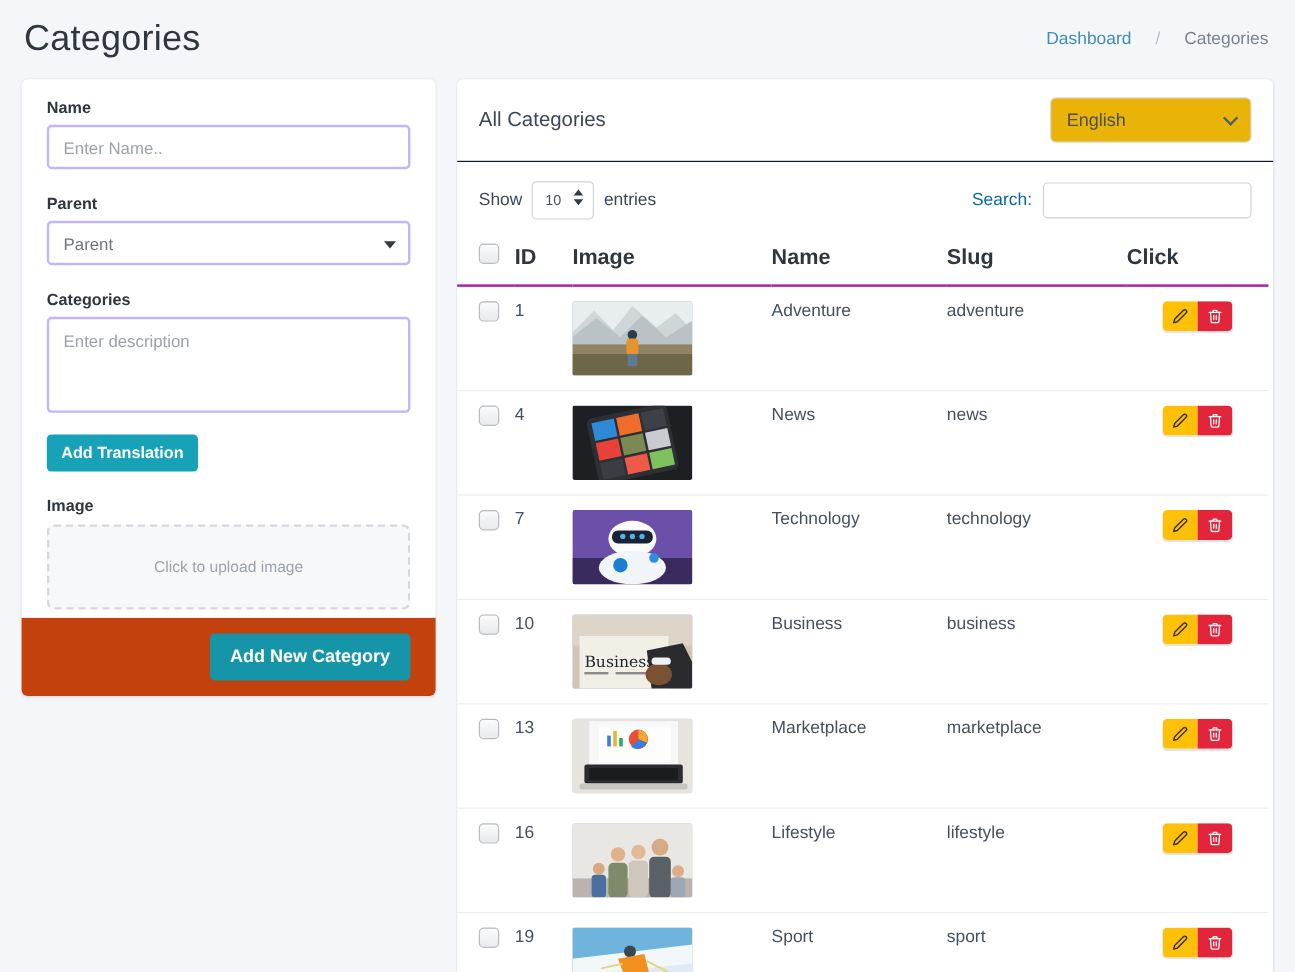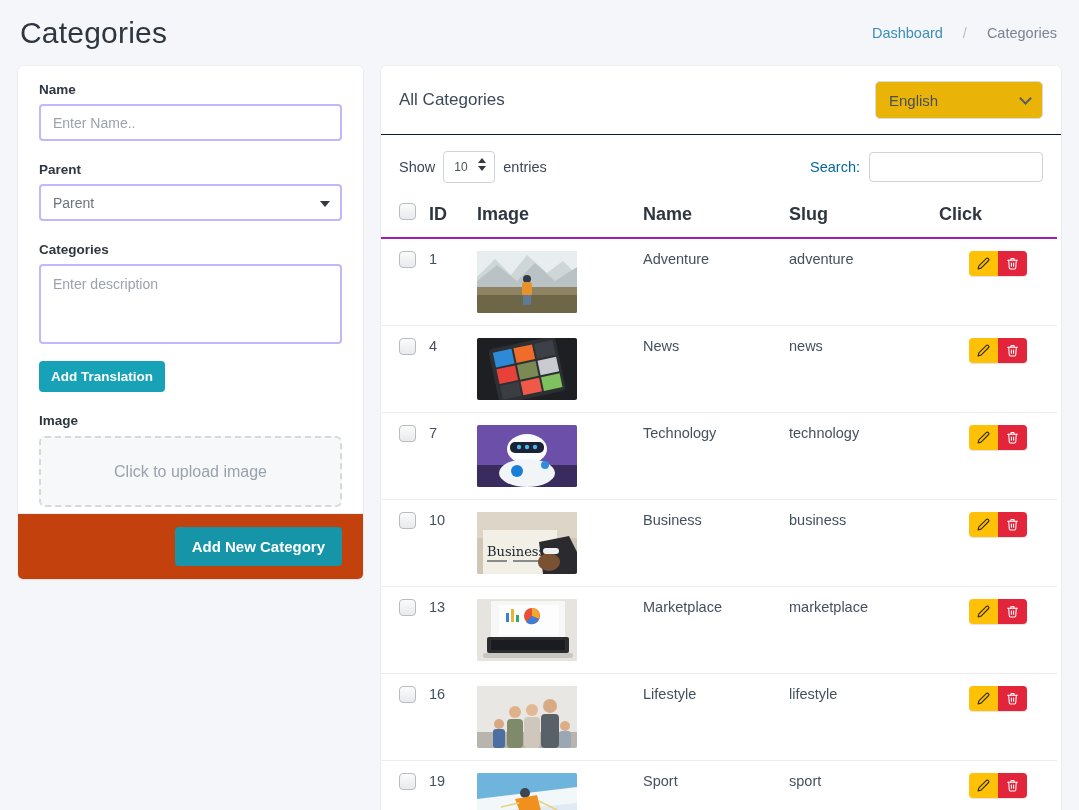--- a/index.html
+++ b/index.html
@@ -120,21 +120,21 @@
   .upload-box {
     margin-top: 8px;
     height: 71px;
     border: 2px dashed #d5d8dd;
     border-radius: 6px;
     background: #f7f8f9;
     display: flex;
     align-items: center;
     justify-content: center;
     color: #9aa2ad;
-    font-size: 16px;
+    font-size: 13px;
     cursor: pointer;
   }
 
   .card-footer {
     background: #c2410c;
     border-top: 1px solid #efefef;
     border-radius: 0 0 5px 5px;
     padding: 13px 21px;
     display: flex;
     justify-content: flex-end;

